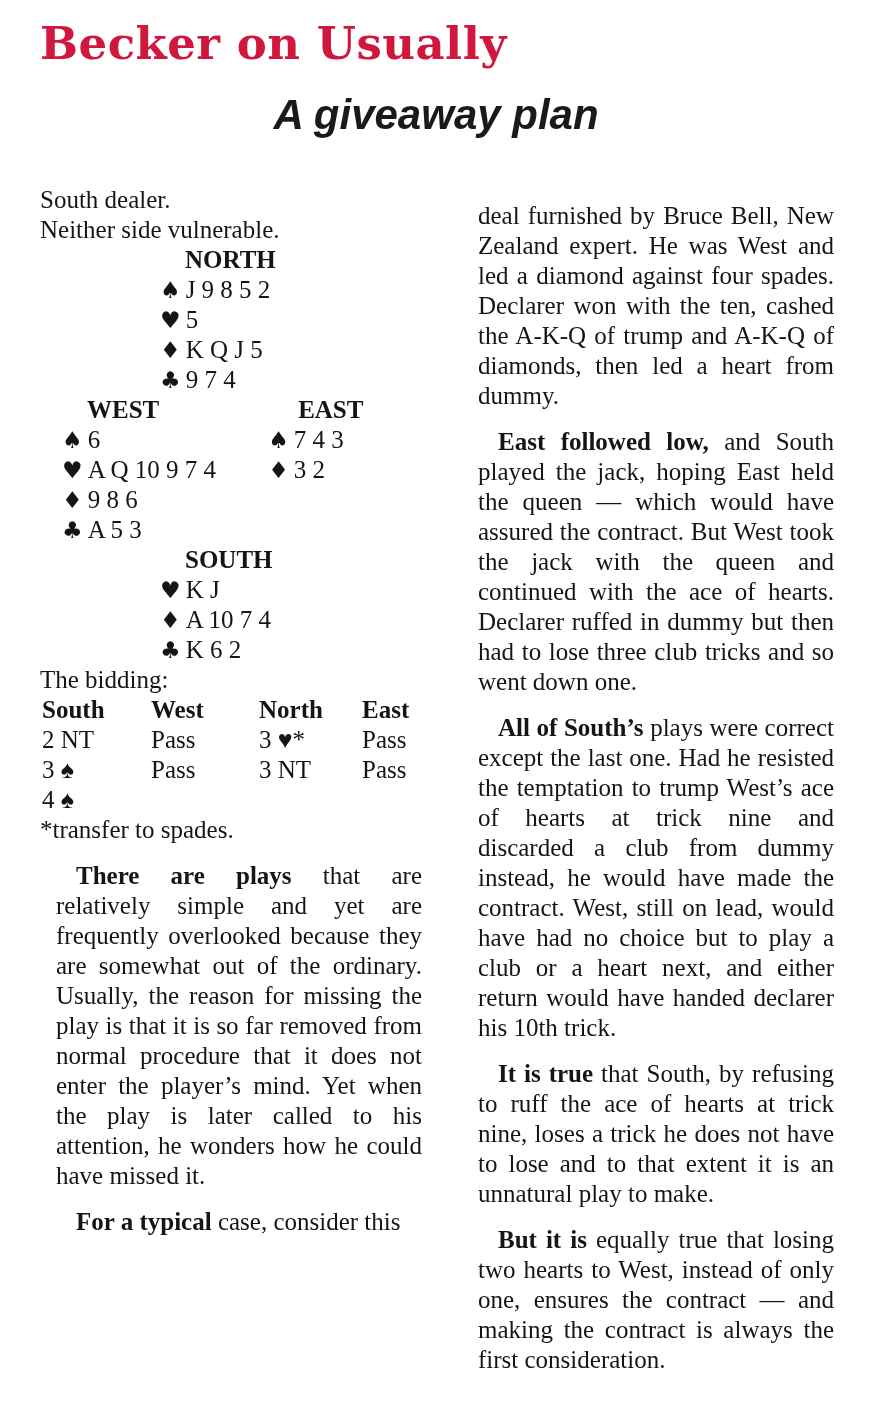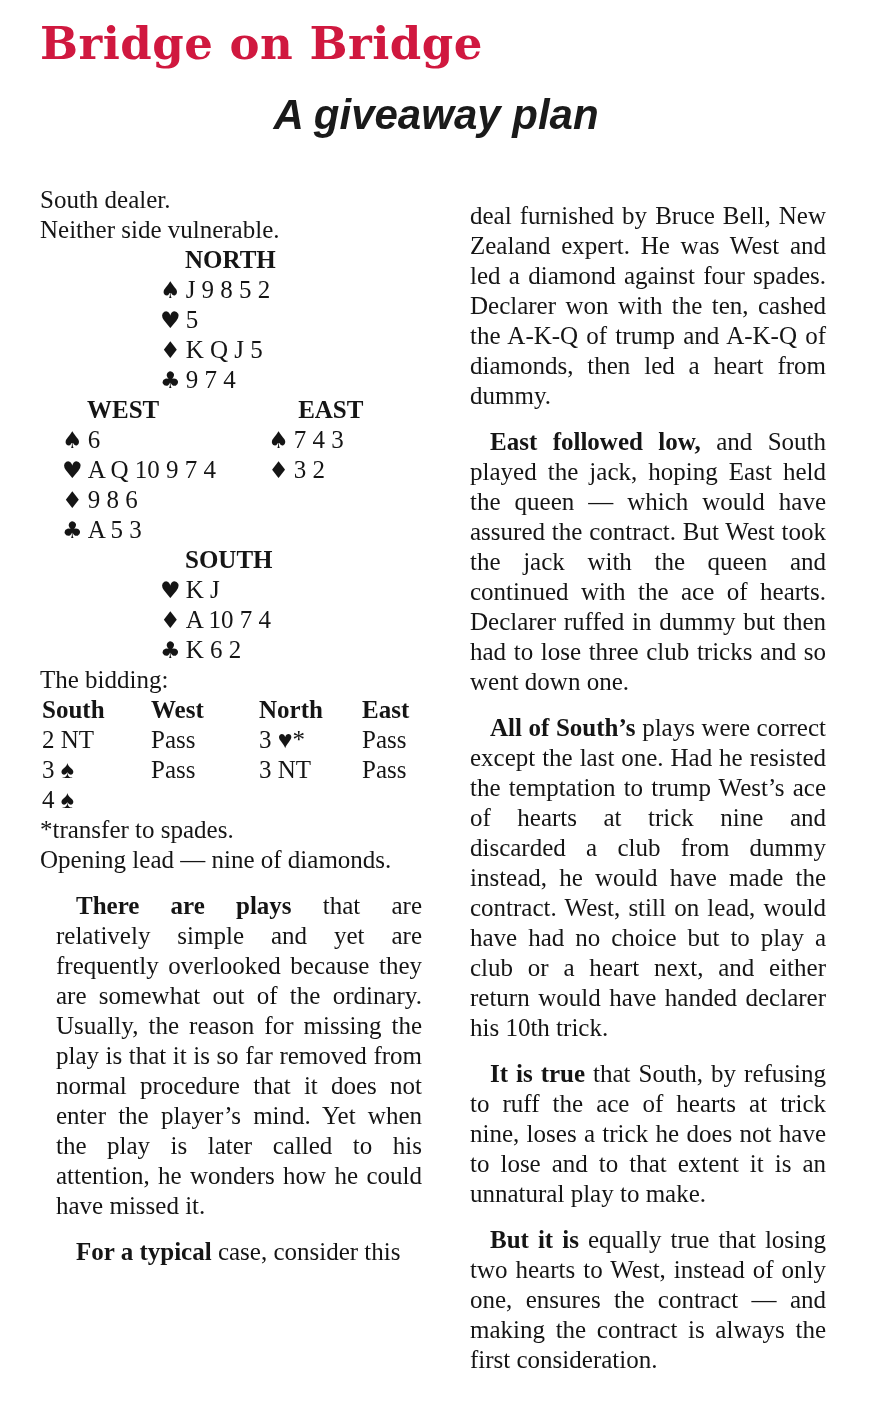--- a/index.html
+++ b/index.html
@@ -25,21 +25,21 @@
     font-family: "Liberation Sans", sans-serif;
     font-weight: bold;
     font-style: italic;
     font-size: 42px;
     line-height: 48px;
     color: #1a1a1a;
   }
 
   .columns {
     display: flex;
-    gap: 16px;
+    gap: 24px;
     margin: 46px 22px 0 40px;
   }
   .col {
     font-size: 25px;
     line-height: 30px;
     text-align: justify;
   }
   .col-left  { width: 398px; }
   .col-right { width: 388px; }
 
@@ -80,21 +80,21 @@
   .footer { text-align: center; margin-top: 24px; font-family: Liberation Serif, serif; }
   .tomorrow { font-size: 25px; line-height: 30px; }
   .tomorrow-label { font-weight: bold; }
   .copyright { font-size: 21px; line-height: 26px; margin-top: 3px; padding-left: 40px; }
 </style>
 </head>
 <body>
 
 <div class="page">
 
-  <h1 class="masthead" style="color: rgb(208, 24, 63);">Bridge on Bridge</h1>
+  <h1 class="masthead" style="color: rgb(208, 24, 63);">Becker on Usually</h1>
   <h2 class="subtitle">A giveaway plan</h2>
 
   <div class="columns">
 
     <div class="col col-left">
       <div class="plain-line">South dealer.</div>
       <div class="plain-line">Neither side vulnerable.</div>
 
       <div class="ns-block">
         <div class="hand-label">NORTH</div>
@@ -142,21 +142,20 @@
         <div class="bid-cell">Pass</div>
         <div class="bid-cell">3 NT</div>
         <div class="bid-cell">Pass</div>
 
         <div class="bid-cell">4 ♠</div>
         <div class="bid-cell"></div>
         <div class="bid-cell"></div>
         <div class="bid-cell"></div>
       </div>
       <div class="plain-line">*transfer to spades.</div>
-      <div class="plain-line">Opening lead — nine of diamonds.</div>
 
       <p class="para indent"><span class="lead-in">There are plays</span><span> that are relatively simple and yet are frequently overlooked because they are somewhat out of the ordinary. Usually, the reason for missing the play is that it is so far removed from normal procedure that it does not enter the player’s mind. Yet when the play is later called to his attention, he wonders how he could have missed it.</span></p>
       <p class="para indent"><span class="lead-in">For a typical</span><span> case, consider this</span></p>
     </div>
 
     <div class="col col-right">
       <p class="para"><span>deal furnished by Bruce Bell, New Zealand expert. He was West and led a diamond against four spades. Declarer won with the ten, cashed the A-K-Q of trump and A-K-Q of diamonds, then led a heart from dummy.</span></p>
       <p class="para indent"><span class="lead-in">East followed low,</span><span> and South played the jack, hoping East held the queen — which would have assured the contract. But West took the jack with the queen and continued with the ace of hearts. Declarer ruffed in dummy but then had to lose three club tricks and so went down one.</span></p>
       <p class="para indent"><span class="lead-in">All of South’s</span><span> plays were correct except the last one. Had he resisted the temptation to trump West’s ace of hearts at trick nine and discarded a club from dummy instead, he would have made the contract. West, still on lead, would have had no choice but to play a club or a heart next, and either return would have handed declarer his 10th trick.</span></p>
       <p class="para indent"><span class="lead-in">It is true</span><span> that South, by refusing to ruff the ace of hearts at trick nine, loses a trick he does not have to lose and to that extent it is an unnatural play to make.</span></p>

